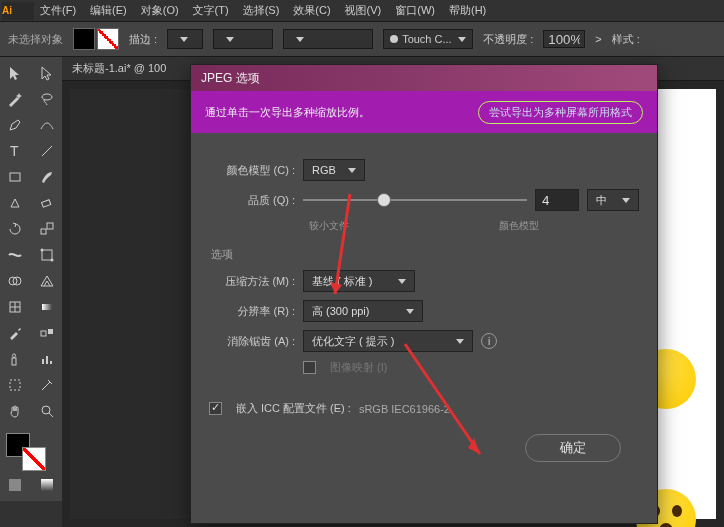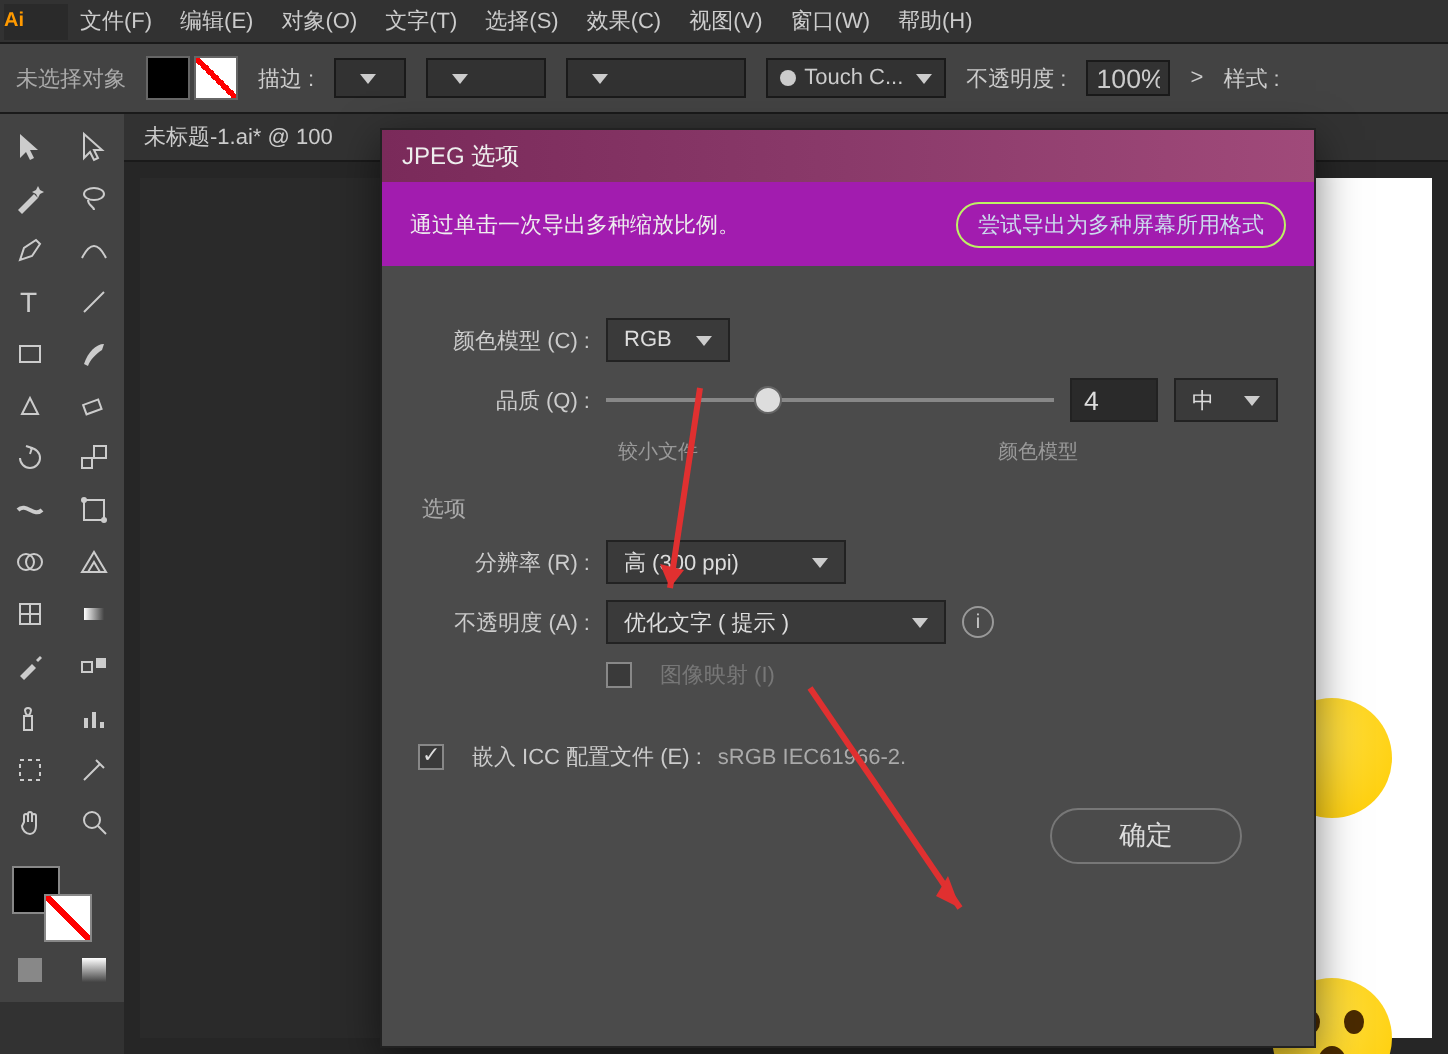--- a/index.html
+++ b/index.html
@@ -311,28 +311,35 @@
           <span class="triangle"></span>
         </div>
     </div>
     <div class="subcaption">
       <span>较小文件</span>
       <span>颜色模型</span>
     </div>
 
     <div class="section-title">选项</div>
     <div class="row">
+      <label>压缩方法 (M) :</label>
+      <div class="dd2" style="width:112px">
+          <span>基线 ( 标准 )</span>
+          <span class="triangle"></span>
+        </div>
+    </div>
+    <div class="row">
       <label>分辨率 (R) :</label>
       <div class="dd2" style="width:120px">
           <span>高 (300 ppi)</span>
           <span class="triangle"></span>
         </div>
     </div>
     <div class="row">
-      <label>不透明度 (A) :</label>
+      <label>消除锯齿 (A) :</label>
       <div class="dd2" style="width:170px">
           <span>优化文字 ( 提示 )</span>
           <span class="triangle"></span>
         </div>
       <span class="info-icon">i</span>
     </div>
     <div class="row" style="padding-left:94px;color:#777">
       <span class="chk"></span>
       <span>图像映射 (I)</span>
     </div>

